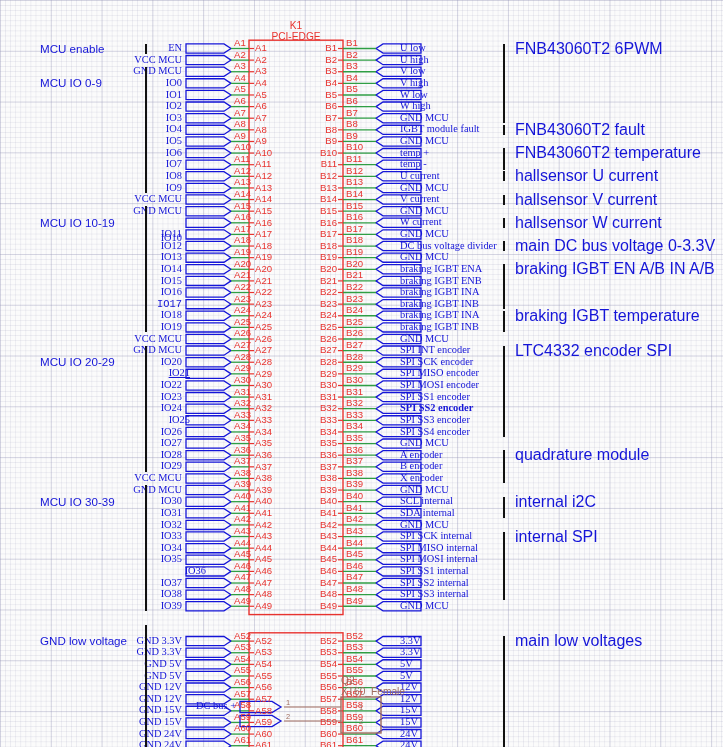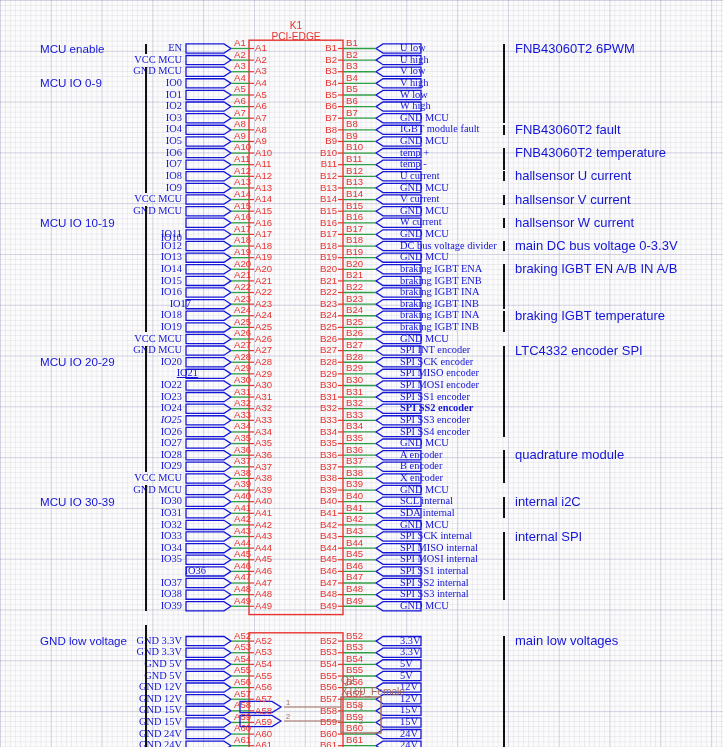--- a/index.html
+++ b/index.html
@@ -26,21 +26,21 @@
   .pinnum{
     position:absolute;font-family:"Liberation Sans", sans-serif;
     font-size:9.6px;line-height:9.6px;color:#e8332f;white-space:nowrap;
   }
   .grouplbl{
     position:absolute;font-family:"Liberation Sans", sans-serif;
     font-size:11.6px;line-height:11.6px;color:#1515d8;white-space:nowrap;
   }
   .annot{
     position:absolute;font-family:"Liberation Sans", sans-serif;
-    font-size:13px;line-height:11.6px;color:#1515d8;white-space:nowrap;
+    font-size:16px;line-height:11.6px;color:#1515d8;white-space:nowrap;
   }
   .bar{position:absolute;width:1.6px;background:#111;}
   .reftitle{
     position:absolute;font-family:"Liberation Sans", sans-serif;
     font-size:10.2px;line-height:11.4px;color:#e8332f;white-space:nowrap;
     text-align:center;
   }
   .reftitle.brown{color:#9e6b5e;}
   .q2num{
     position:absolute;font-family:"Liberation Sans", sans-serif;
@@ -549,21 +549,21 @@
     <div class="pinnum" style="left:255px;top:275.59999999999997px;">A21</div>
     <div class="pinnum" style="left:337px;top:275.59999999999997px;transform:translateX(-100%);">B21</div>
     <div class="pinnum" style="left:346px;top:270.29999999999995px;">B21</div>
     <div class="netlbl" style="left:400px;top:275.5px;">braking IGBT ENB</div>
     <div class="netlbl r" style="left:0px;width:182px;top:287.12px;">IO16</div>
     <div class="pinnum" style="left:234px;top:281.91999999999996px;">A22</div>
     <div class="pinnum" style="left:255px;top:287.21999999999997px;">A22</div>
     <div class="pinnum" style="left:337px;top:287.21999999999997px;transform:translateX(-100%);">B22</div>
     <div class="pinnum" style="left:346px;top:281.91999999999996px;">B22</div>
     <div class="netlbl" style="left:400px;top:287.12px;">braking IGBT INA</div>
-    <div class="netlbl r" style="left:9px;width:182px;top:298.74px;">IO17</div>
+    <div class="netlbl r" style="left:0px;width:182px;top:298.74px;font-family:Liberation Mono, monospace;">IO17</div>
     <div class="pinnum" style="left:234px;top:293.53999999999996px;">A23</div>
     <div class="pinnum" style="left:255px;top:298.84px;">A23</div>
     <div class="pinnum" style="left:337px;top:298.84px;transform:translateX(-100%);">B23</div>
     <div class="pinnum" style="left:346px;top:293.53999999999996px;">B23</div>
     <div class="netlbl" style="left:400px;top:298.74px;">braking IGBT INB</div>
     <div class="netlbl r" style="left:0px;width:182px;top:310.36px;">IO18</div>
     <div class="pinnum" style="left:234px;top:305.15999999999997px;">A24</div>
     <div class="pinnum" style="left:255px;top:310.46px;">A24</div>
     <div class="pinnum" style="left:337px;top:310.46px;transform:translateX(-100%);">B24</div>
     <div class="pinnum" style="left:346px;top:305.15999999999997px;">B24</div>
@@ -585,21 +585,21 @@
     <div class="pinnum" style="left:255px;top:345.32px;">A27</div>
     <div class="pinnum" style="left:337px;top:345.32px;transform:translateX(-100%);">B27</div>
     <div class="pinnum" style="left:346px;top:340.02px;">B27</div>
     <div class="netlbl" style="left:400px;top:345.22px;">SPI INT encoder</div>
     <div class="netlbl r" style="left:0px;width:182px;top:356.84px;">IO20</div>
     <div class="pinnum" style="left:234px;top:351.63999999999993px;">A28</div>
     <div class="pinnum" style="left:255px;top:356.93999999999994px;">A28</div>
     <div class="pinnum" style="left:337px;top:356.93999999999994px;transform:translateX(-100%);">B28</div>
     <div class="pinnum" style="left:346px;top:351.63999999999993px;">B28</div>
     <div class="netlbl" style="left:400px;top:356.84px;">SPI SCK encoder</div>
-    <div class="netlbl r" style="left:16px;width:182px;top:368.46px;text-decoration:underline;">IO21</div>
+    <div class="netlbl r" style="left:8px;width:182px;top:368.46px;text-decoration:underline;">IO21</div>
     <div class="pinnum" style="left:234px;top:363.25999999999993px;">A29</div>
     <div class="pinnum" style="left:255px;top:368.55999999999995px;">A29</div>
     <div class="pinnum" style="left:337px;top:368.55999999999995px;transform:translateX(-100%);">B29</div>
     <div class="pinnum" style="left:346px;top:363.25999999999993px;">B29</div>
     <div class="netlbl" style="left:400px;top:368.46px;">SPI MISO encoder</div>
     <div class="netlbl r" style="left:0px;width:182px;top:380.08px;">IO22</div>
     <div class="pinnum" style="left:234px;top:374.87999999999994px;">A30</div>
     <div class="pinnum" style="left:255px;top:380.17999999999995px;">A30</div>
     <div class="pinnum" style="left:337px;top:380.17999999999995px;transform:translateX(-100%);">B30</div>
     <div class="pinnum" style="left:346px;top:374.87999999999994px;">B30</div>
@@ -609,21 +609,21 @@
     <div class="pinnum" style="left:255px;top:391.79999999999995px;">A31</div>
     <div class="pinnum" style="left:337px;top:391.79999999999995px;transform:translateX(-100%);">B31</div>
     <div class="pinnum" style="left:346px;top:386.49999999999994px;">B31</div>
     <div class="netlbl" style="left:400px;top:391.7px;">SPI SS1 encoder</div>
     <div class="netlbl r" style="left:0px;width:182px;top:403.32px;">IO24</div>
     <div class="pinnum" style="left:234px;top:398.11999999999995px;">A32</div>
     <div class="pinnum" style="left:255px;top:403.41999999999996px;">A32</div>
     <div class="pinnum" style="left:337px;top:403.41999999999996px;transform:translateX(-100%);">B32</div>
     <div class="pinnum" style="left:346px;top:398.11999999999995px;">B32</div>
     <div class="netlbl" style="left:400px;top:403.32px;font-weight:bold;">SPI SS2 encoder</div>
-    <div class="netlbl r" style="left:0px;width:182px;top:414.94px;font-style:italic;">IO25</div>
+    <div class="netlbl r" style="left:8px;width:182px;top:414.94px;">IO25</div>
     <div class="pinnum" style="left:234px;top:409.73999999999995px;">A33</div>
     <div class="pinnum" style="left:255px;top:415.03999999999996px;">A33</div>
     <div class="pinnum" style="left:337px;top:415.03999999999996px;transform:translateX(-100%);">B33</div>
     <div class="pinnum" style="left:346px;top:409.73999999999995px;">B33</div>
     <div class="netlbl" style="left:400px;top:414.94px;">SPI SS3 encoder</div>
     <div class="netlbl r" style="left:0px;width:182px;top:426.56px;">IO26</div>
     <div class="pinnum" style="left:234px;top:421.35999999999996px;">A34</div>
     <div class="pinnum" style="left:255px;top:426.65999999999997px;">A34</div>
     <div class="pinnum" style="left:337px;top:426.65999999999997px;transform:translateX(-100%);">B34</div>
     <div class="pinnum" style="left:346px;top:421.35999999999996px;">B34</div>
@@ -817,20 +817,21 @@
     <div class="annot" style="left:515px;top:344.62px;">LTC4332 encoder SPI</div>
     <div class="bar" style="left:503px;top:345.62px;height:91.33999999999997px;"></div>
     <div class="annot" style="left:515px;top:449.2px;">quadrature module</div>
     <div class="bar" style="left:503px;top:450.2px;height:33.24000000000001px;"></div>
     <div class="annot" style="left:515px;top:495.67999999999995px;">internal i2C</div>
     <div class="bar" style="left:503px;top:496.67999999999995px;height:21.620000000000005px;"></div>
     <div class="annot" style="left:515px;top:530.54px;">internal SPI</div>
     <div class="bar" style="left:503px;top:531.54px;height:68.10000000000002px;"></div>
     <div class="annot" style="left:515px;top:635.12px;">main low voltages</div>
     <div class="bar" style="left:503px;top:636.12px;height:126.19999999999993px;"></div>
+    <div class="netlbl r" style="left:0px;width:236px;top:701.4px;">DC bus +</div>
     <div class="q2num" style="left:286px;top:698px;">1</div>
     <div class="q2pin" style="left:361px;top:703px;transform:translateX(-50%);">1</div>
     <div class="q2num" style="left:286px;top:712px;">2</div>
     <div class="q2pin" style="left:361px;top:717px;transform:translateX(-50%);">2</div>
     <div class="reftitle brown" style="left:341px;top:675px;text-align:left;">
       <div>Q2</div>
       <div>XT60_Female</div>
     </div>
   </div>
 

